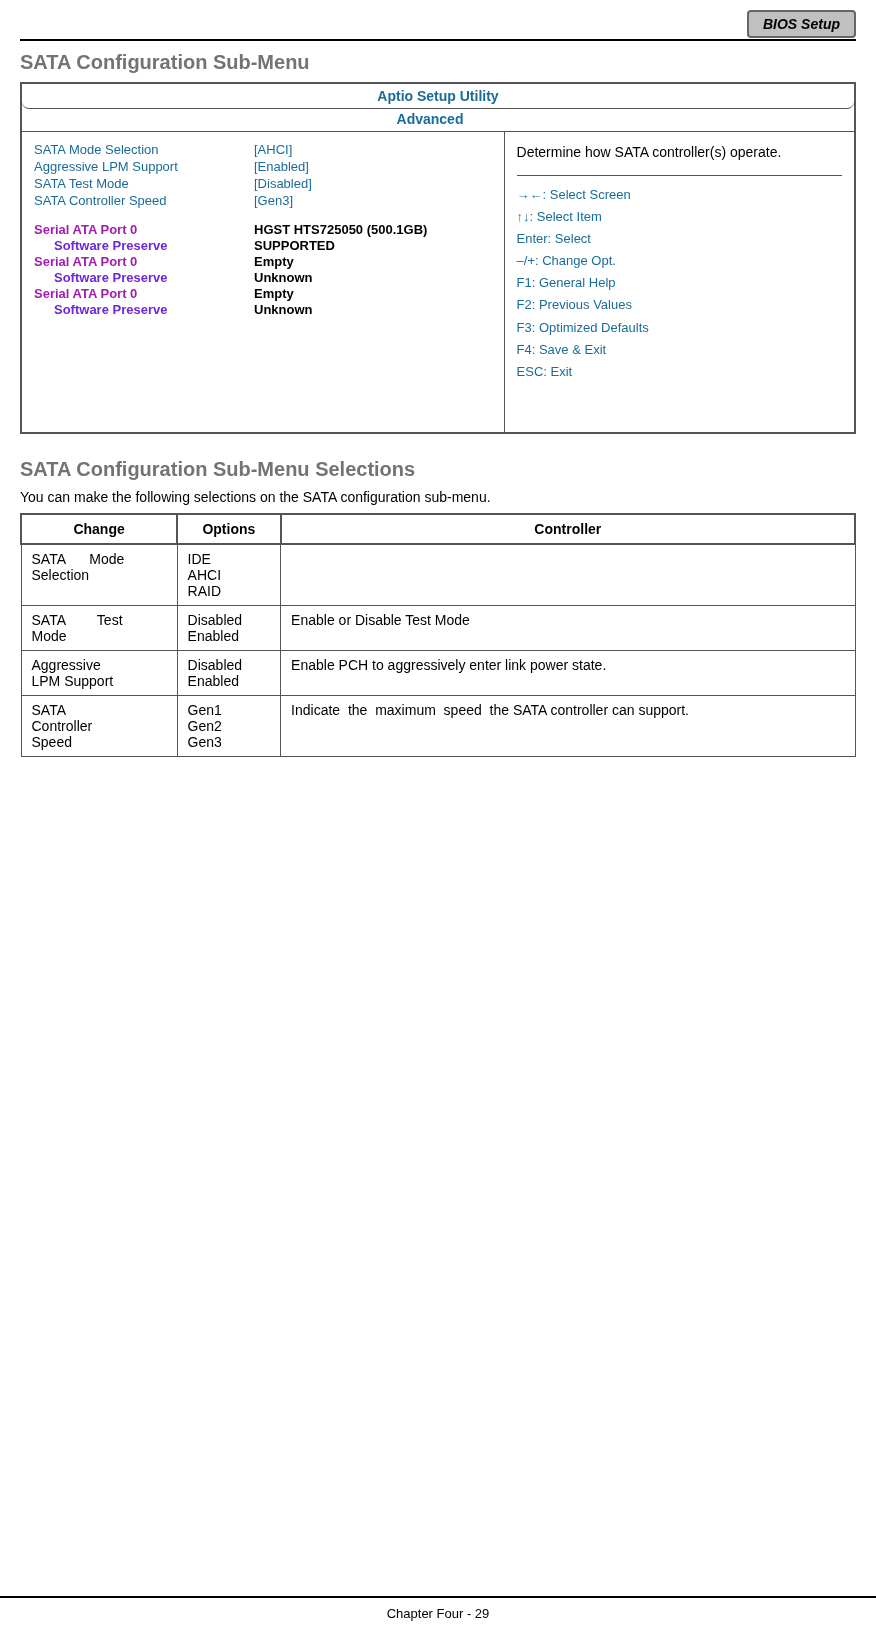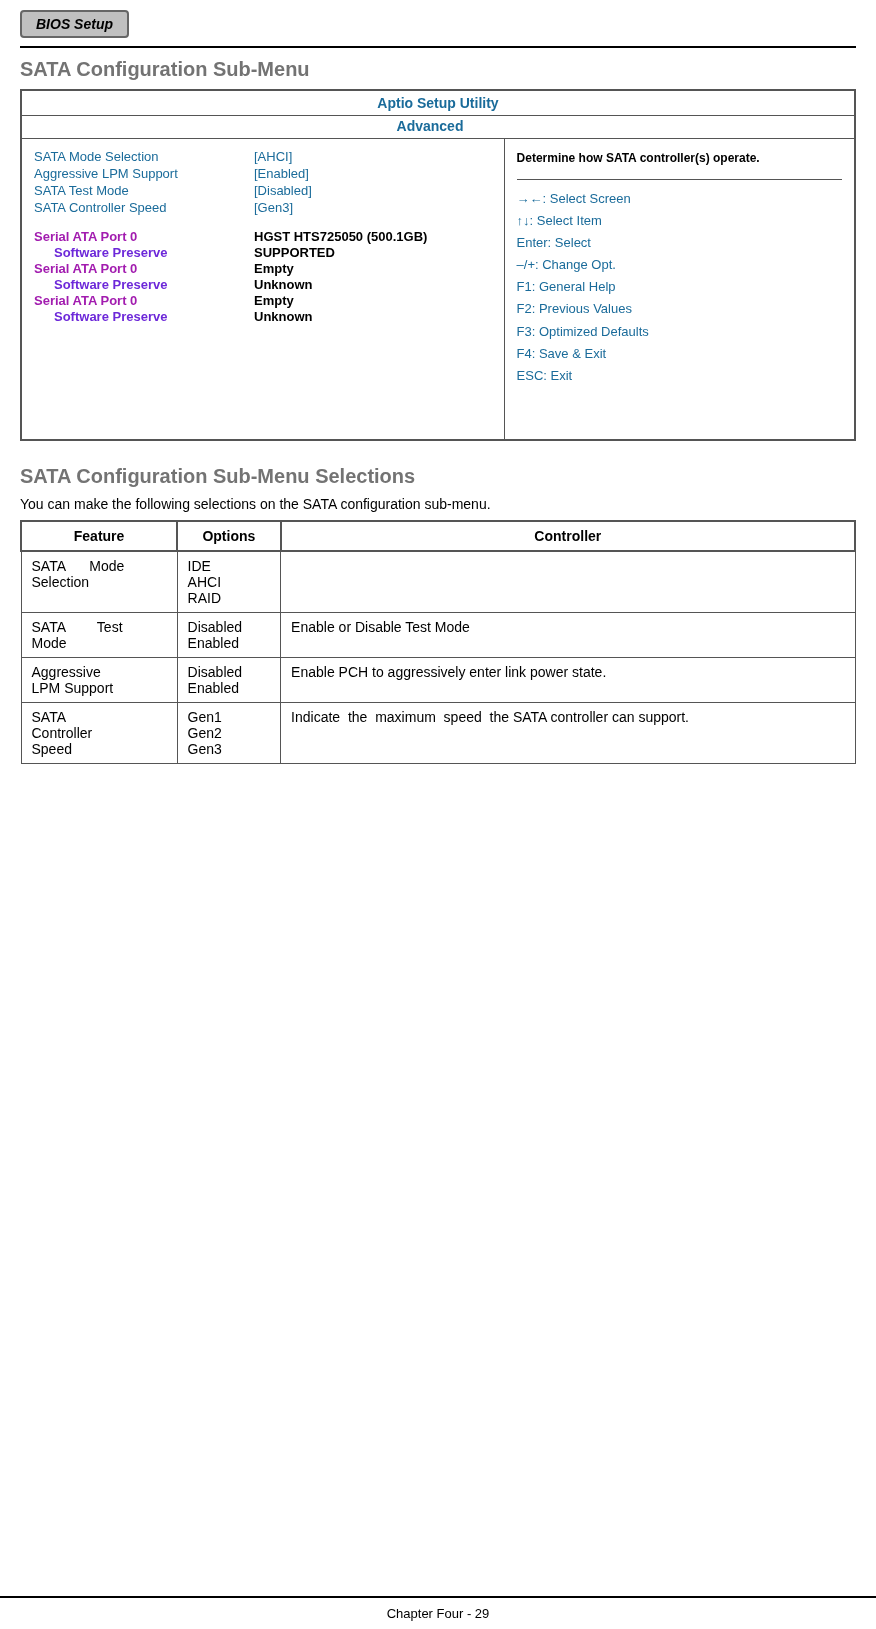--- a/index.html
+++ b/index.html
@@ -9,21 +9,22 @@
       background: #fff;
       color: #000;
       width: 876px;
       min-height: 1629px;
       padding: 10px 20px 20px 20px;
     }
 
     
     .bios-badge-container {
       display: flex;
-      margin-bottom: 8px;
+      justify-content: flex-end;
+      margin-bottom: 1px;
     }
     .bios-badge {
       background: #c0c0c0;
       border: 2px solid #666;
       border-radius: 4px;
       padding: 4px 14px;
       font-weight: bold;
       font-size: 14px;
       font-style: italic;
       color: #000;
@@ -48,20 +49,21 @@
       width: 100%;
       margin-bottom: 24px;
     }
     .bios-panel-header {
       text-align: center;
       font-weight: bold;
       color: #1a6b9a;
       border-bottom: 1px solid #555;
       padding: 4px 0;
       font-size: 14px;
+      border-radius: 7px;
     }
     .bios-panel-subheader {
       text-align: center;
       font-weight: bold;
       color: #1a6b9a;
       padding: 2px 16px 4px 0;
       font-size: 14px;
       border-bottom: 1px solid #555;
     }
     .bios-panel-body {
@@ -111,24 +113,23 @@
       padding-left: 20px;
       font-weight: bold;
       color: #6d28d9;
     }
     .bios-serial-value {
       color: #000;
       font-weight: bold;
     }
     .bios-right-top {
       color: #000;
-      font-size: 12px;
+      font-size: 14px;
       margin-bottom: 12px;
       line-height: 1.5;
-      font-weight: bold;
     }
     .bios-right-divider {
       border-top: 1px solid #555;
       margin: 8px 0;
     }
     .bios-right-keys {
       color: #1a6b9a;
       font-size: 13px;
       line-height: 1.7;
     }
@@ -253,21 +254,21 @@
     </div>
   </div>
 </div>
 
 <div class="section-title">SATA Configuration Sub-Menu Selections</div>
 <div class="section-subtitle">You can make the following selections on the SATA configuration sub-menu.</div>
 
 <table class="selections-table">
   <thead>
     <tr>
-      <th>Feature</th>
+      <th>Change</th>
       <th>Options</th>
       <th>Controller</th>
     </tr>
   </thead>
   <tbody>
     <tr>
       <td>SATA&nbsp;&nbsp;&nbsp;&nbsp;&nbsp; Mode<br>Selection</td>
       <td>IDE<br>AHCI<br>RAID</td>
       <td></td>
     </tr>

